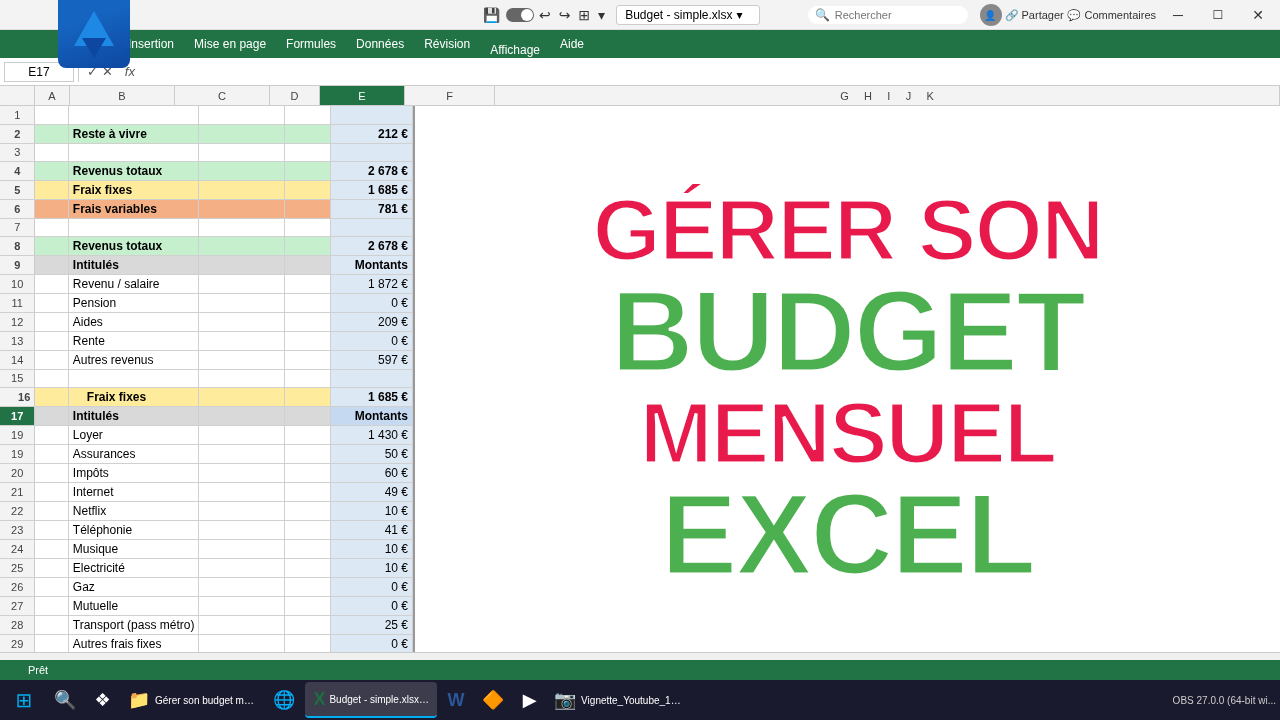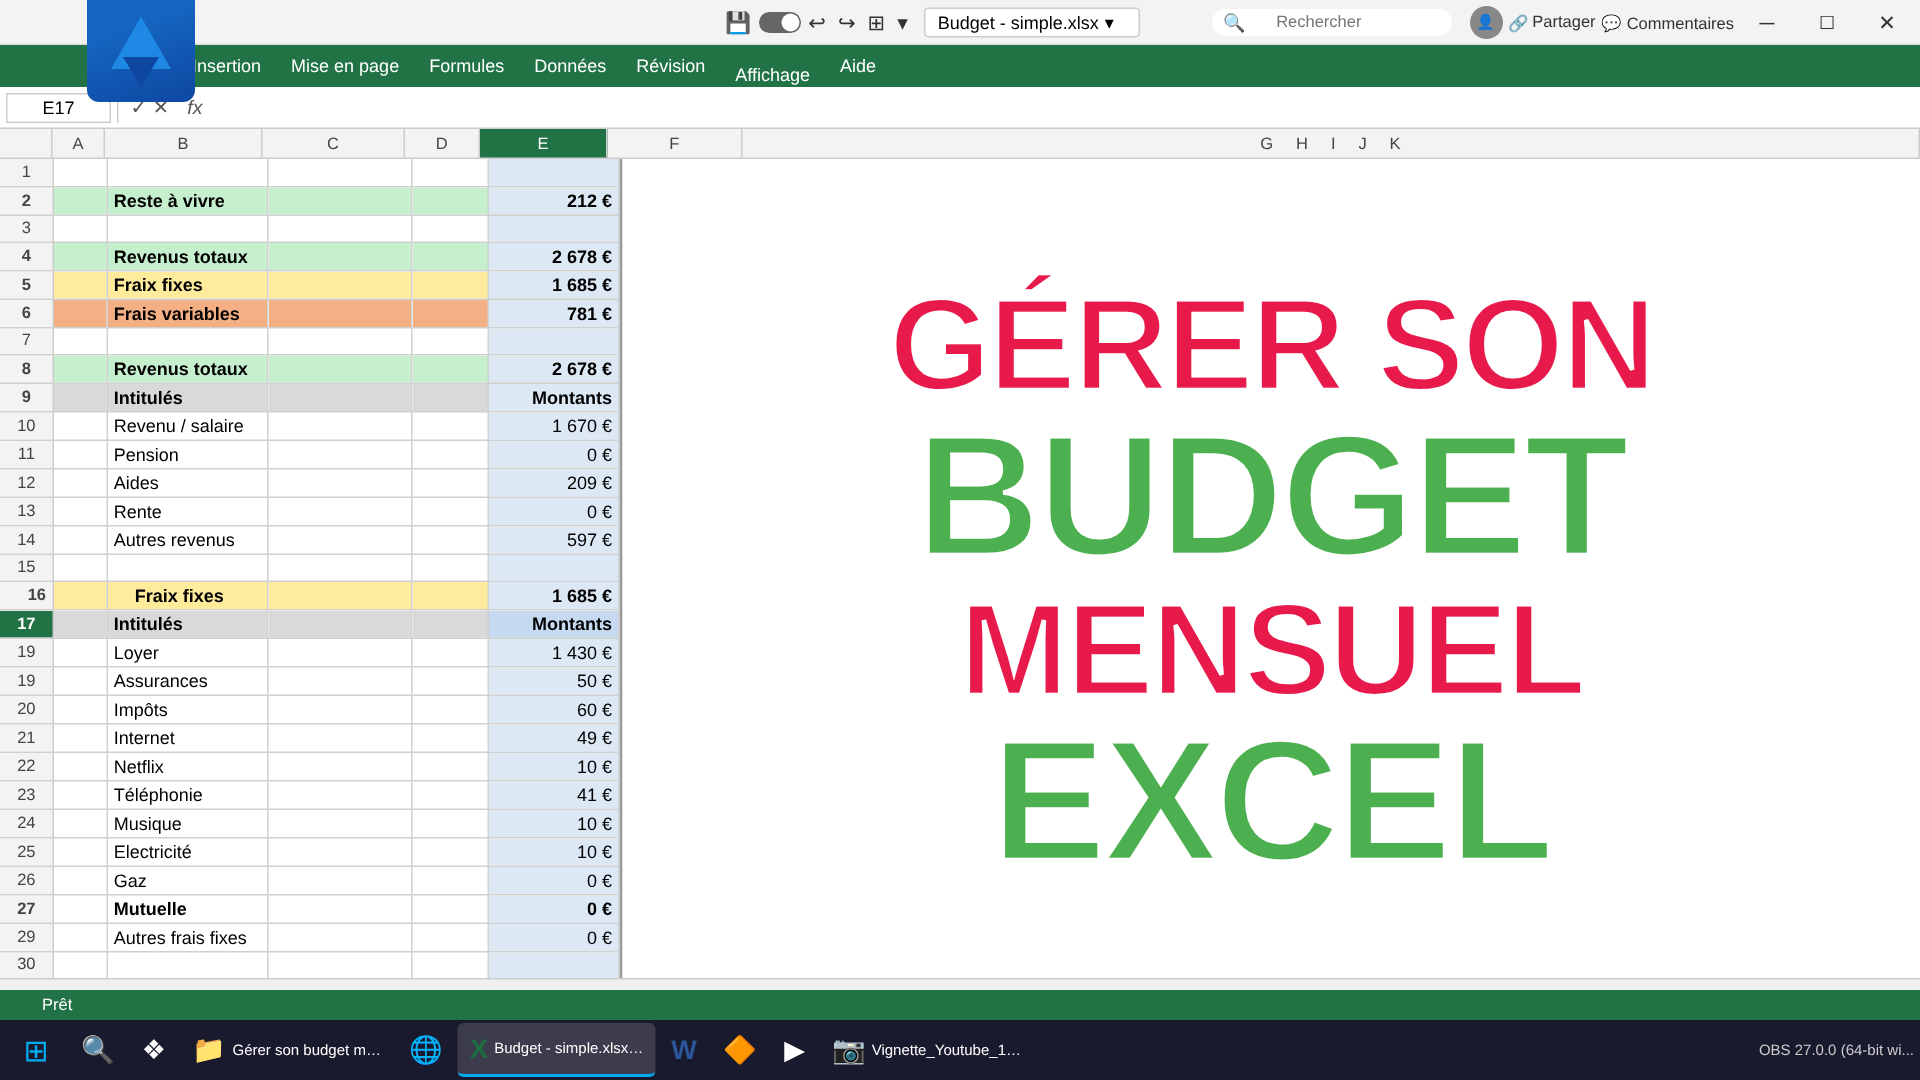--- a/index.html
+++ b/index.html
@@ -9,21 +9,21 @@
     .search-bar {
       margin-left: auto;
       display: flex;
       align-items: center;
       background: white;
       border-radius: 12px;
       padding: 2px 8px;
       gap: 4px;
       width: 160px;
     }
-    .search-bar input { border: none; outline: none; font-size: 11px; width: 120px; color: #666; margin-left: 16px; }
+    .search-bar input { border: none; outline: none; font-size: 11px; width: 120px; color: #666; }
     .user-avatar { width: 24px; height: 24px; border-radius: 50%; background: #888; margin-left: 8px; }
     .share-btn { background: transparent; border: none; color: white; font-size: 11px; cursor: pointer; display: flex; align-items: center; gap: 4px; }
 
     
     .formula-bar {
       height: 28px;
       background: white;
       border-bottom: 1px solid #ccc;
       display: flex;
       align-items: center;
@@ -467,21 +467,21 @@
             <td style="width: 95px;"></td>
             <td style="width: 50px;"></td>
             <td style="width: 85px; text-align: right; background: rgb(221, 232, 245);">Montants</td>
           </tr>
           <tr style="height: 18px;">
             <td class="row-num">10</td>
             <td style="width: 35px;"></td>
             <td style="width: 105px;">Revenu / salaire</td>
             <td style="width: 95px;"></td>
             <td style="width: 50px;"></td>
-            <td style="width: 85px; text-align: right; background: rgb(221, 232, 245);">1 670 €</td>
+            <td style="width: 85px; text-align: right; background: rgb(221, 232, 245);">1 872 €</td>
           </tr>
           <tr style="height: 18px;">
             <td class="row-num">11</td>
             <td style="width: 35px;"></td>
             <td style="width: 105px;">Pension</td>
             <td style="width: 95px;"></td>
             <td style="width: 50px;"></td>
             <td style="width: 85px; text-align: right; background: rgb(221, 232, 245);">0 €</td>
           </tr>
           <tr style="height: 18px;">
@@ -597,27 +597,35 @@
             <td style="width: 85px; text-align: right; background: rgb(221, 232, 245);">10 €</td>
           </tr>
           <tr style="height: 18px;">
             <td class="row-num">26</td>
             <td style="width: 35px;"></td>
             <td style="width: 105px;">Gaz</td>
             <td style="width: 95px;"></td>
             <td style="width: 50px;"></td>
             <td style="width: 85px; text-align: right; background: rgb(221, 232, 245);">0 €</td>
           </tr>
-          <tr style="height: 18px; font-weight: bold;">
+          <tr style="height: 18px;">
             <td class="row-num">27</td>
             <td style="width: 35px;"></td>
             <td style="width: 105px;">Mutuelle</td>
             <td style="width: 95px;"></td>
             <td style="width: 50px;"></td>
             <td style="width: 85px; text-align: right; background: rgb(221, 232, 245);">0 €</td>
+          </tr>
+          <tr style="height: 18px;">
+            <td class="row-num">28</td>
+            <td style="width: 35px;"></td>
+            <td style="width: 105px;">Transport (pass métro)</td>
+            <td style="width: 95px;"></td>
+            <td style="width: 50px;"></td>
+            <td style="width: 85px; text-align: right; background: rgb(221, 232, 245);">25 €</td>
           </tr>
           <tr style="height: 18px;">
             <td class="row-num">29</td>
             <td style="width: 35px;"></td>
             <td style="width: 105px;">Autres frais fixes</td>
             <td style="width: 95px;"></td>
             <td style="width: 50px;"></td>
             <td style="width: 85px; text-align: right; background: rgb(221, 232, 245);">0 €</td>
           </tr>
           <tr style="height: 18px;">

